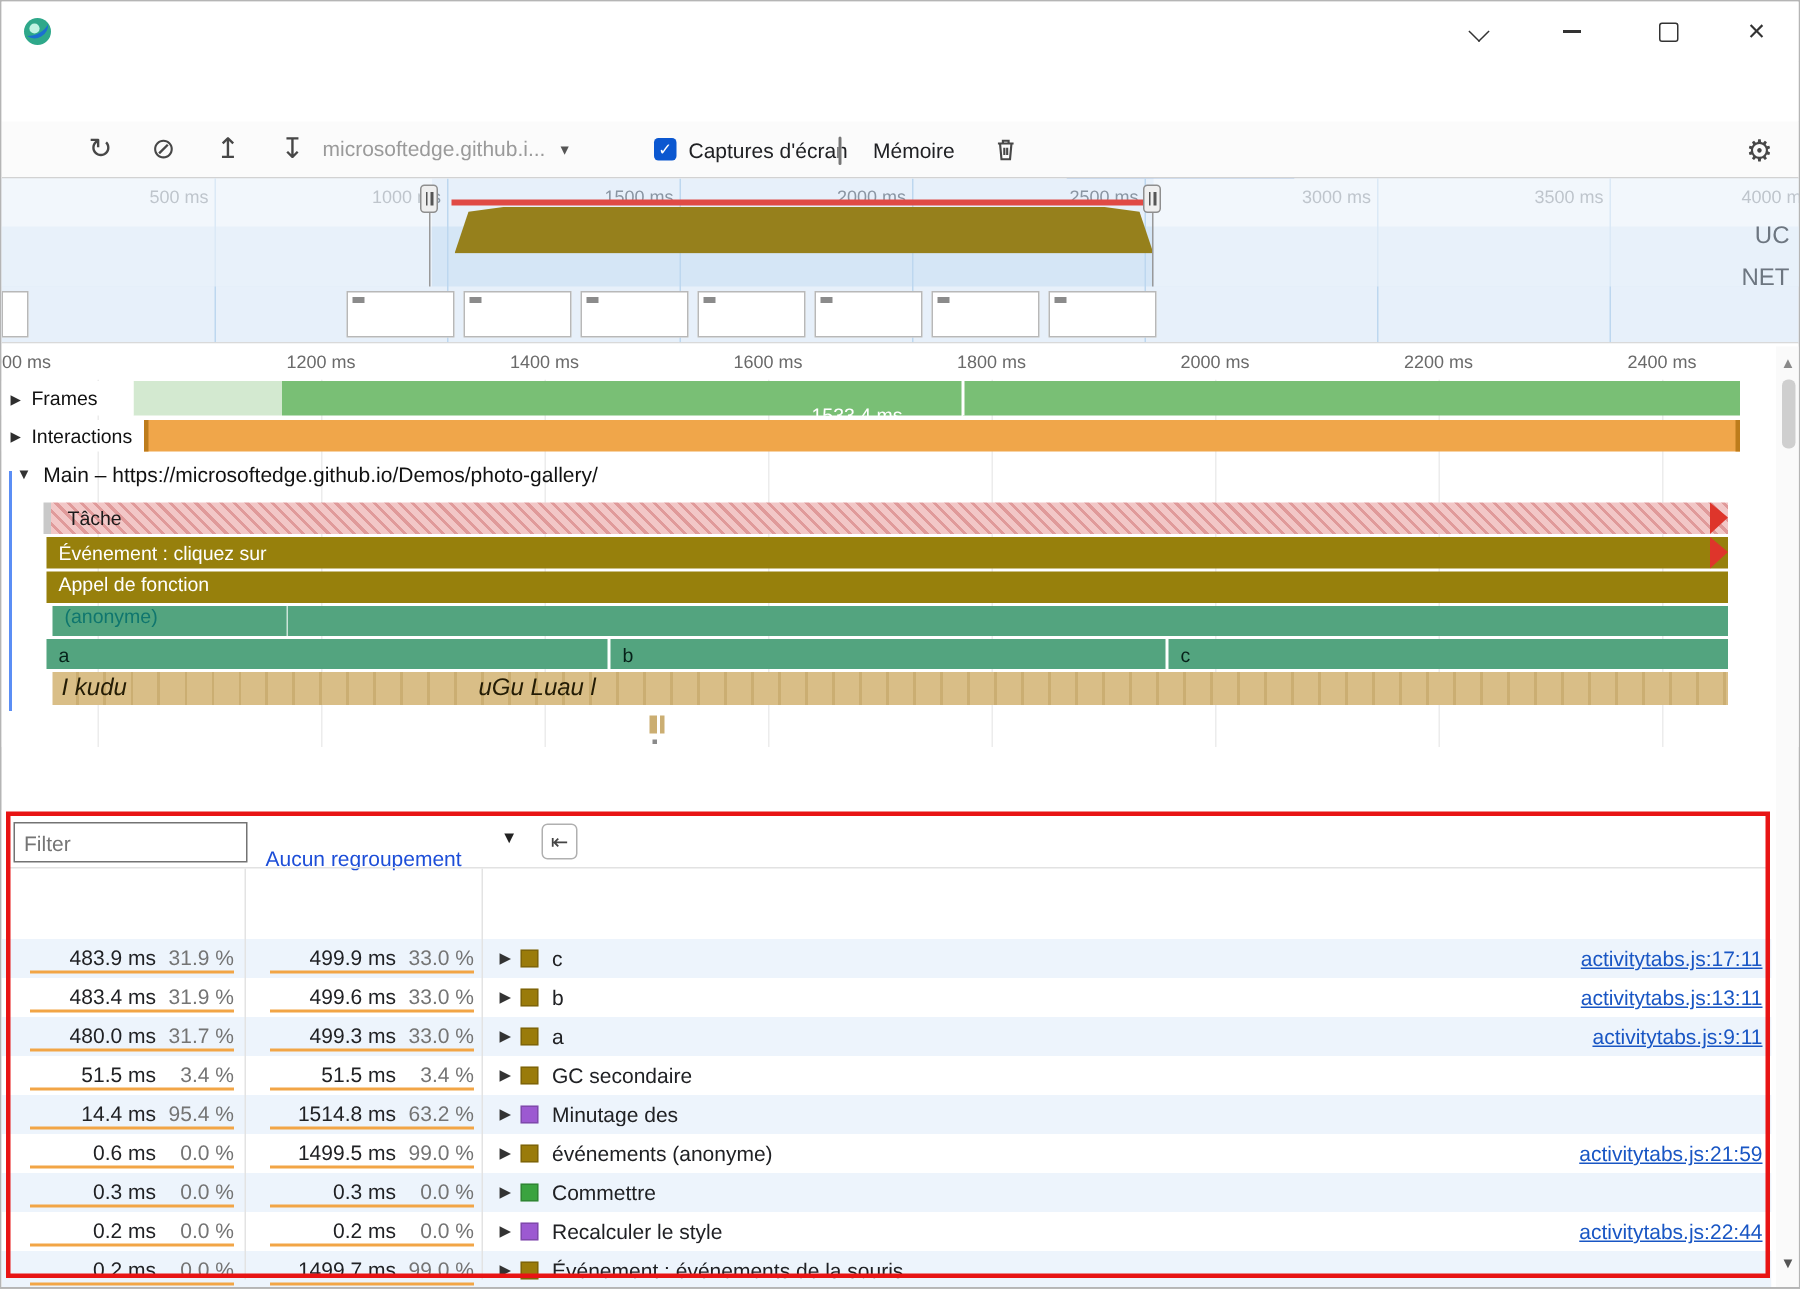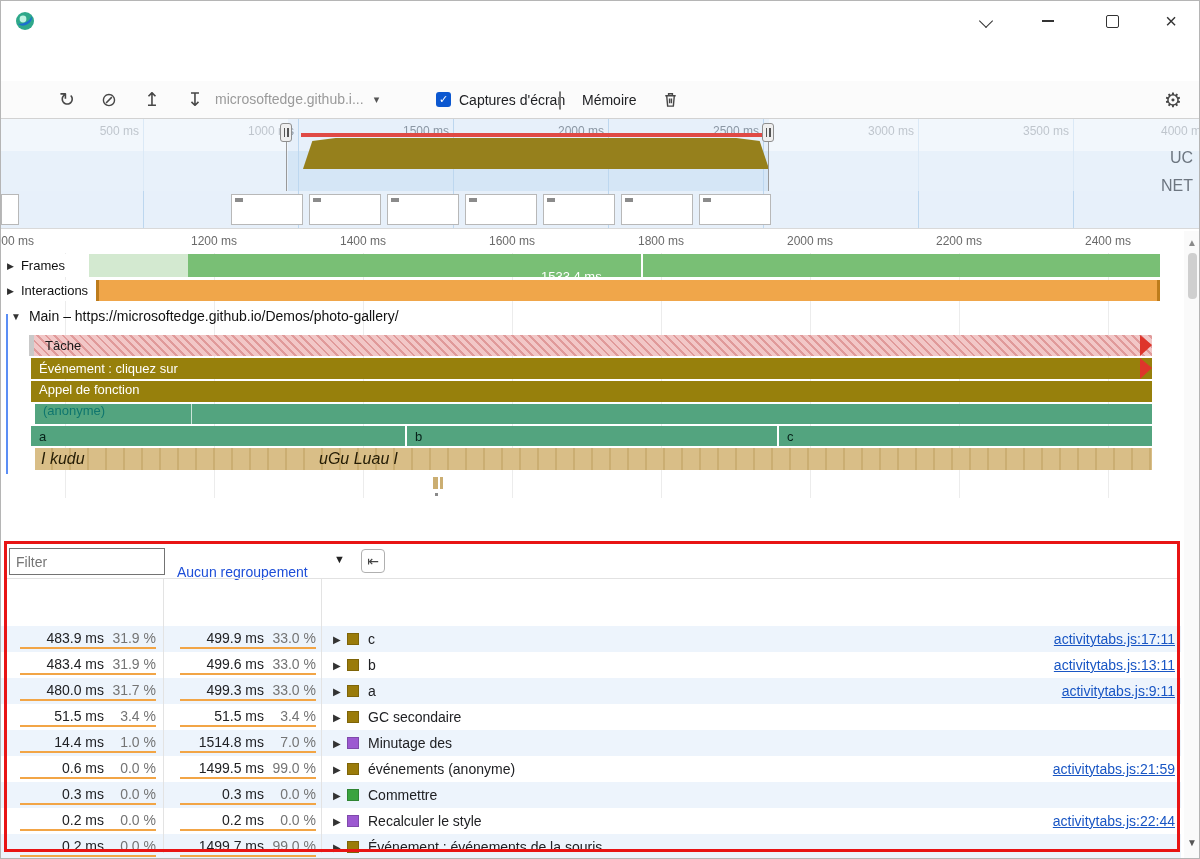--- a/index.html
+++ b/index.html
@@ -478,27 +478,27 @@
             <span class="lbl">GC secondaire</span>
             <span class="spacer"></span>
             <a class="lnk"></a>
           </div>
       </div>
 
       <div class="trow">
         <div class="c1">
             <span class="grpu">
               <span class="val">14.4 ms</span>
-              <span class="pct">1.0 %</span>
+              <span class="pct">95.4 %</span>
             </span>
           </div>
         <div class="c2">
             <span class="grpu">
               <span class="val">1514.8 ms</span>
-              <span class="pct">7.0 %</span>
+              <span class="pct">63.2 %</span>
             </span>
           </div>
         <div class="c3">
             <span class="tri">▶</span>
             <span class="sq" style="background: rgb(156, 89, 209);"></span>
             <span class="lbl">Minutage des</span>
             <span class="spacer"></span>
             <a class="lnk"></a>
           </div>
       </div>

